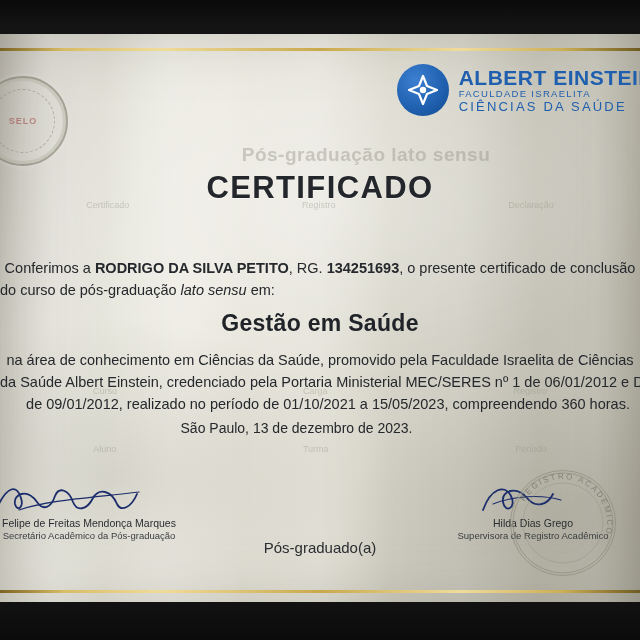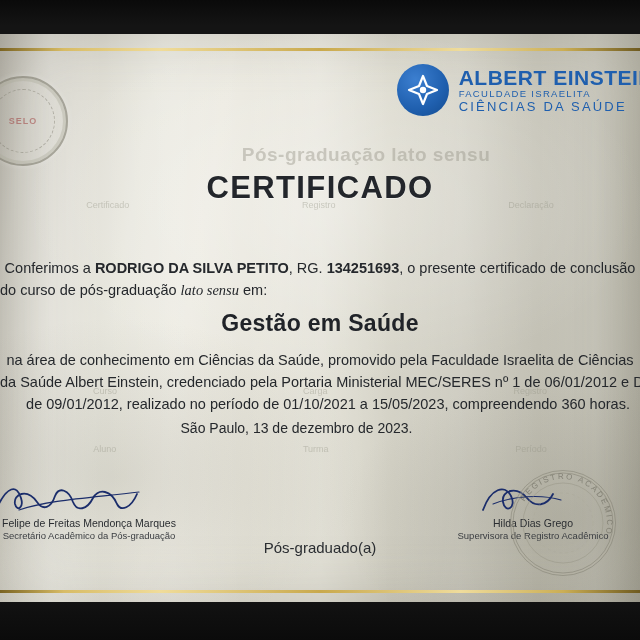--- a/index.html
+++ b/index.html
@@ -219,21 +219,21 @@
   .body-line {
     position: absolute;
     width: 640px;
     text-align: center;
     font-size: 14.5px;
     color: #25282c;
     line-height: 1.45;
     white-space: nowrap;
   }
   .body-line b { font-weight: bold; }
-  .body-line i { font-style: italic; font-family: Liberation Serif, serif; }
+  .body-line i { font-style: italic; }
 
   .l1 { top: 224px; }
   .l2 { top: 246px; text-align: left; padding-left: 0; }
   .course {
     position: absolute;
     top: 276px;
     width: 640px;
     text-align: center;
     font-size: 23px;
     font-weight: bold;

